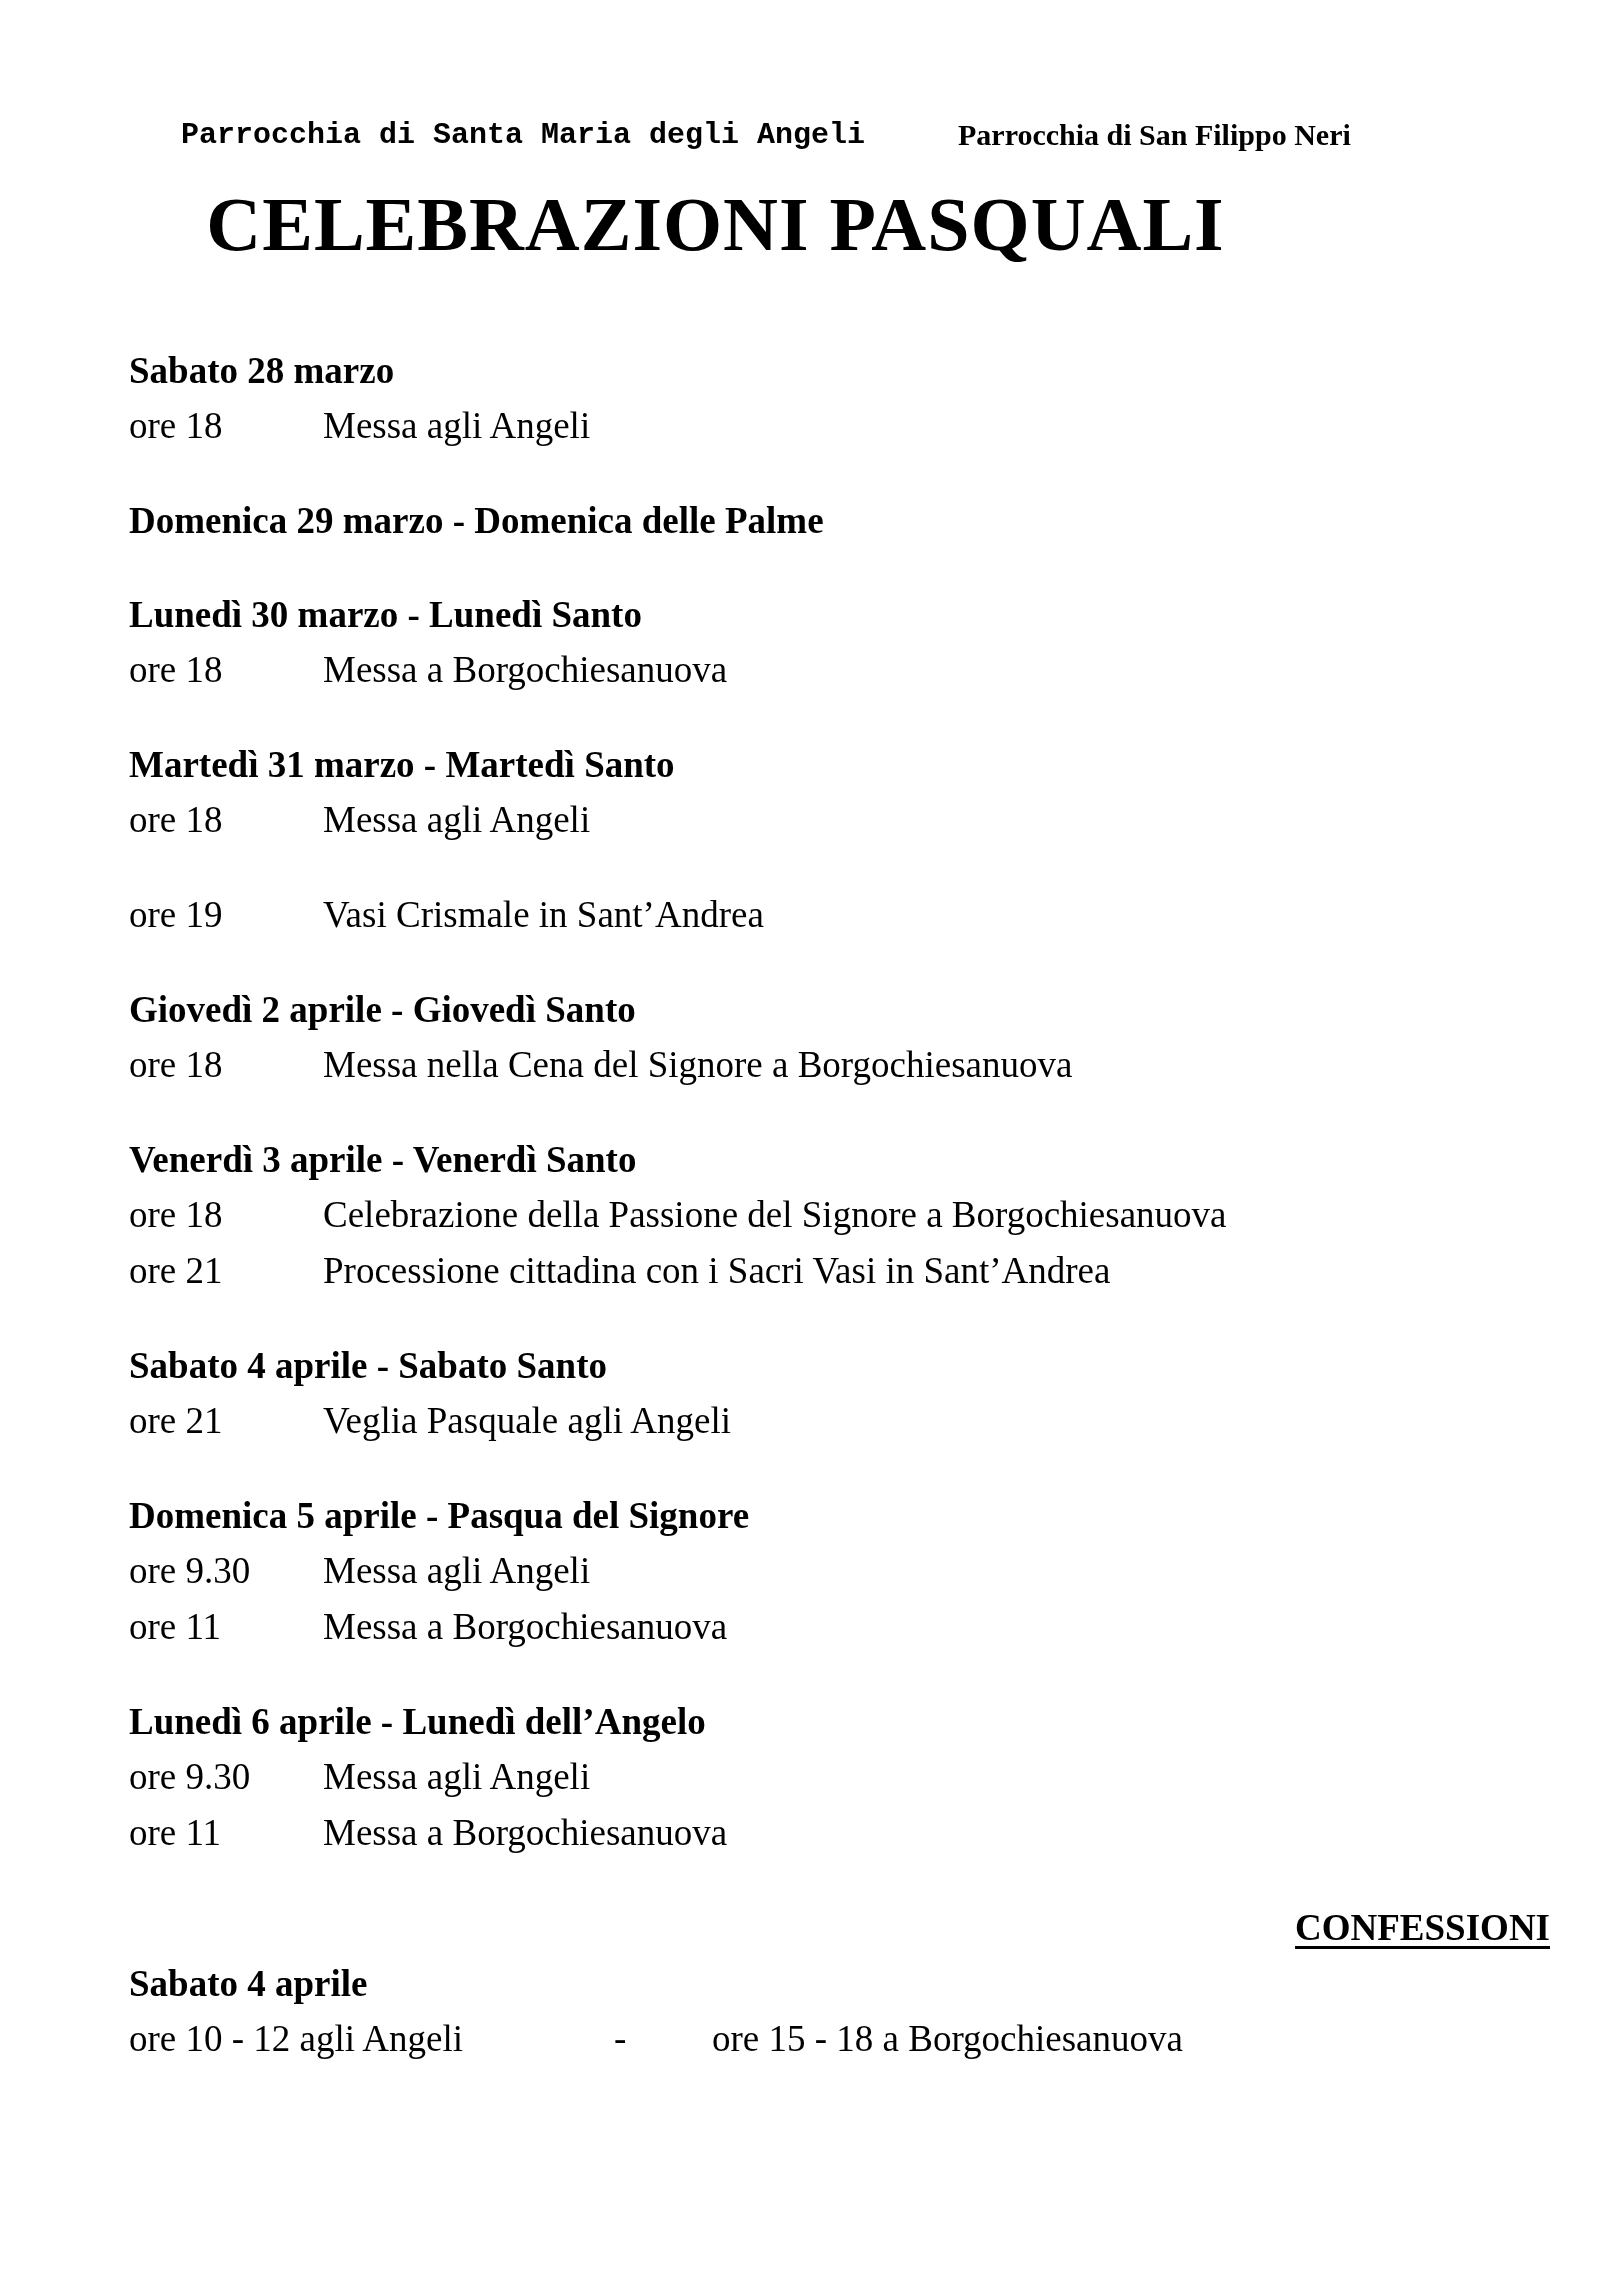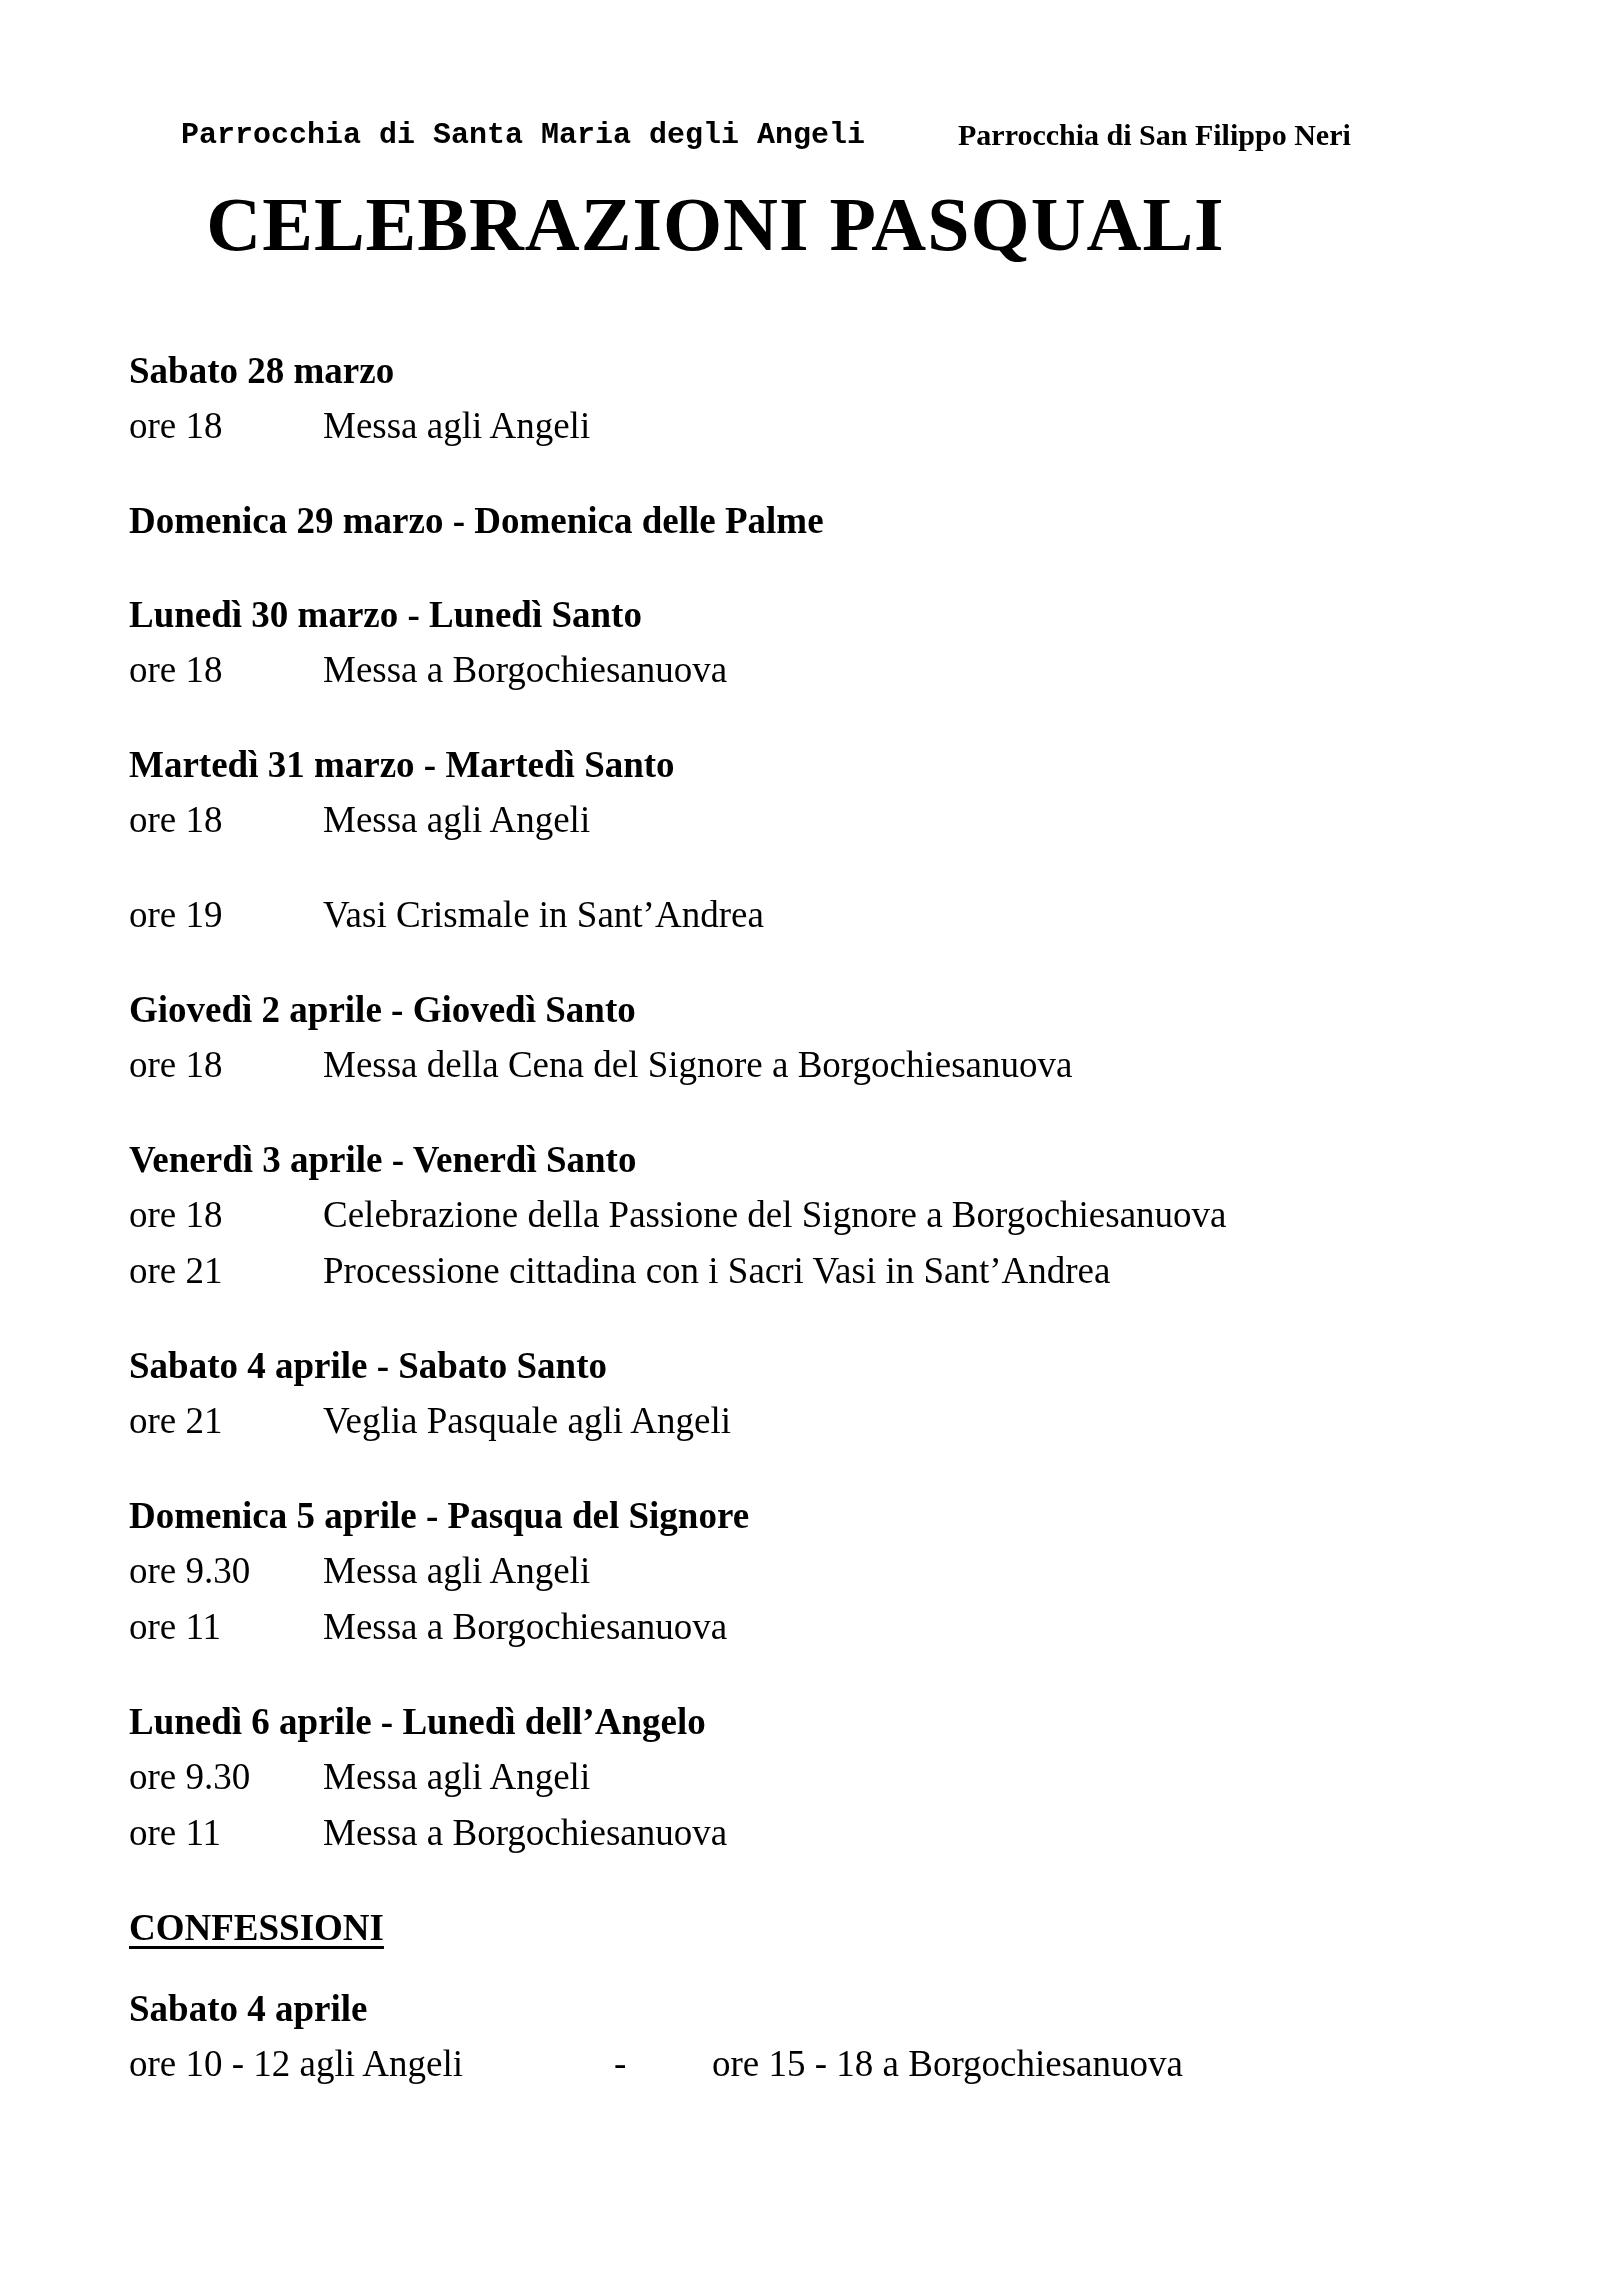--- a/index.html
+++ b/index.html
@@ -18,21 +18,21 @@
     font-weight: bold; font-size: 76px; letter-spacing: 1px; line-height: 1;
   }
   .schedule { position: absolute; top: 343px; left: 129px; width: 1421px; }
   .day { margin-bottom: 39px; }
   .day-heading { font-weight: bold; font-size: 37px; line-height: 55px; height: 55px; white-space: nowrap; }
   .event { font-size: 37px; line-height: 56px; height: 56px; white-space: nowrap; display: flex; }
   .event-time { width: 194px; flex: 0 0 194px; }
   .event-desc { flex: 1; }
   .section-title {
     font-weight: bold; font-size: 37px; line-height: 55px; text-decoration: underline;
-    text-decoration-thickness: 2.9px; text-underline-offset: 5.9px; margin-top: 5.9px; margin-bottom: 26px;
+    text-decoration-thickness: 2.9px; text-underline-offset: 5.9px; margin-top: 5.9px; margin-bottom: 1px; text-align: right;
   }
   .conf-line { font-size: 37px; line-height: 56px; white-space: nowrap; display: flex; }
   .conf-a { width: 485px; }
   .conf-sep { width: 98px; }
 </style>
 </head>
 <body>
 
 <div class="parish-row">
   <span class="parish-left">Parrocchia di Santa Maria degli Angeli</span>
@@ -70,21 +70,21 @@
       <div class="day">
         <div class="event">
           <span class="event-time">ore 19</span>
           <span class="event-desc">Vasi Crismale in Sant’Andrea</span>
         </div>
       </div>
       <div class="day">
         <div class="day-heading">Giovedì 2 aprile - Giovedì Santo</div>
         <div class="event">
           <span class="event-time">ore 18</span>
-          <span class="event-desc">Messa della Cena del Signore a Borgochiesanuova</span>
+          <span class="event-desc">Messa nella Cena del Signore a Borgochiesanuova</span>
         </div>
       </div>
       <div class="day">
         <div class="day-heading">Venerdì 3 aprile - Venerdì Santo</div>
         <div class="event">
           <span class="event-time">ore 18</span>
           <span class="event-desc">Celebrazione della Passione del Signore a Borgochiesanuova</span>
         </div>
         <div class="event">
           <span class="event-time">ore 21</span>

